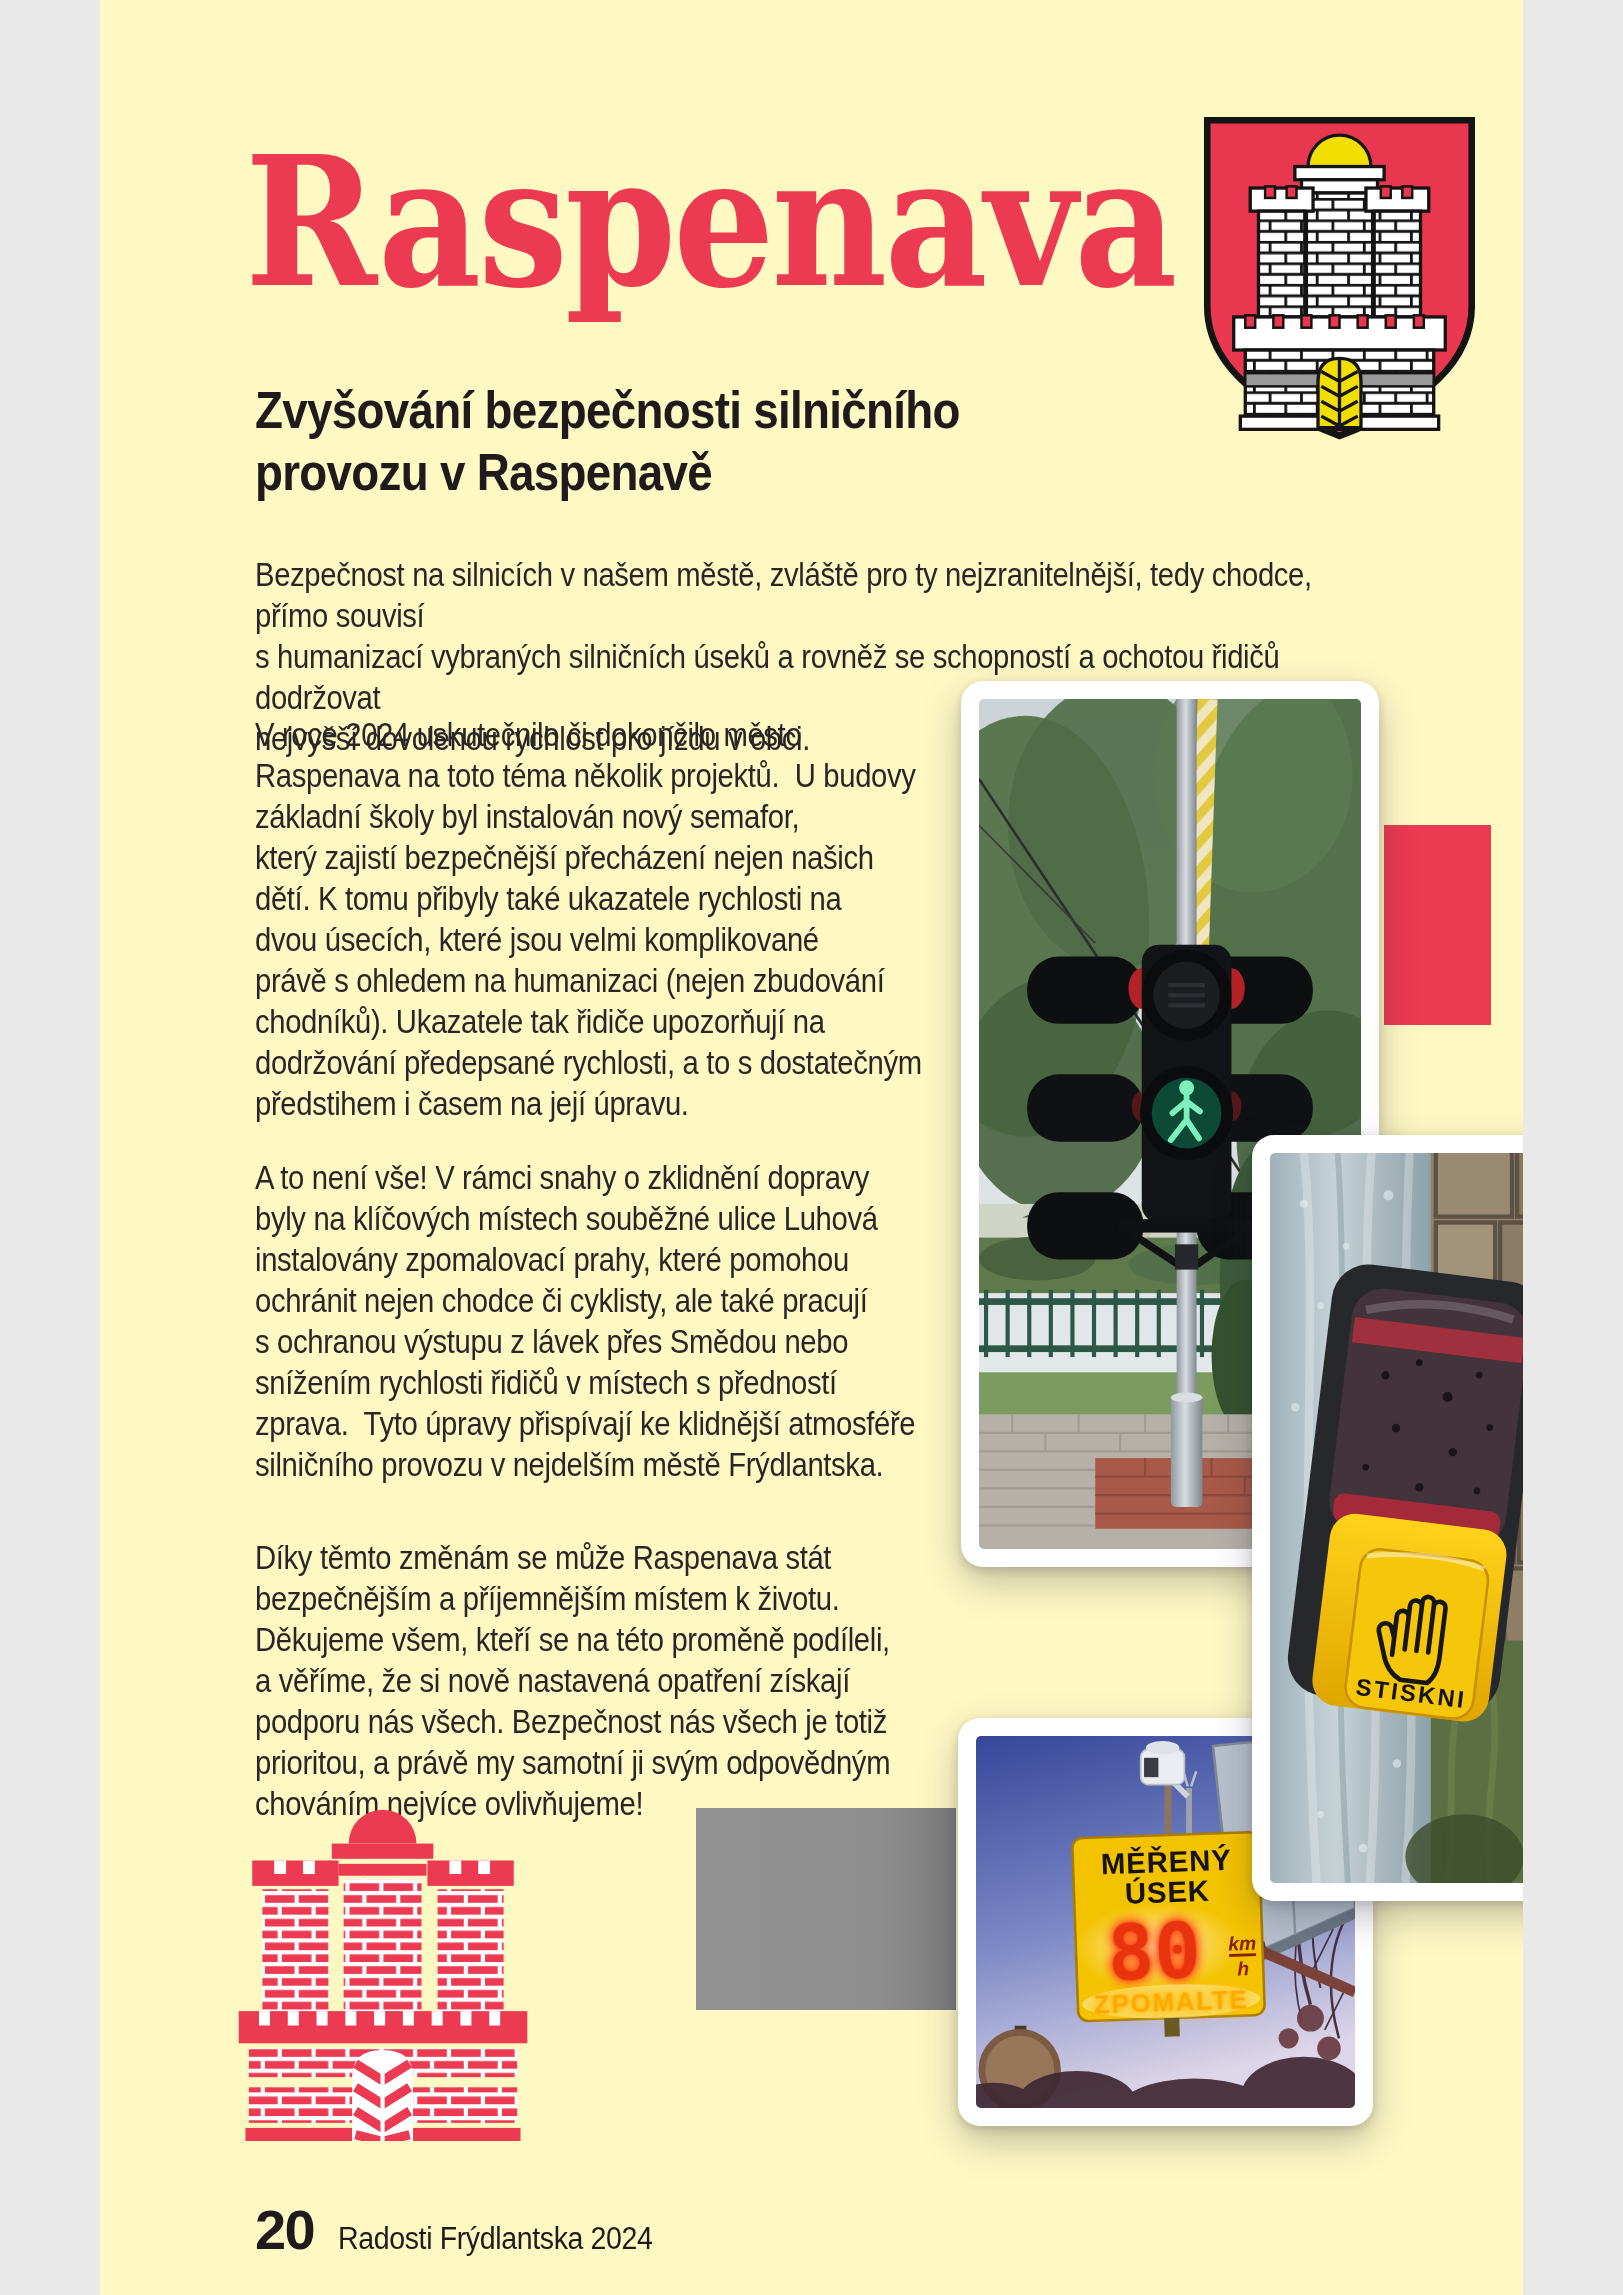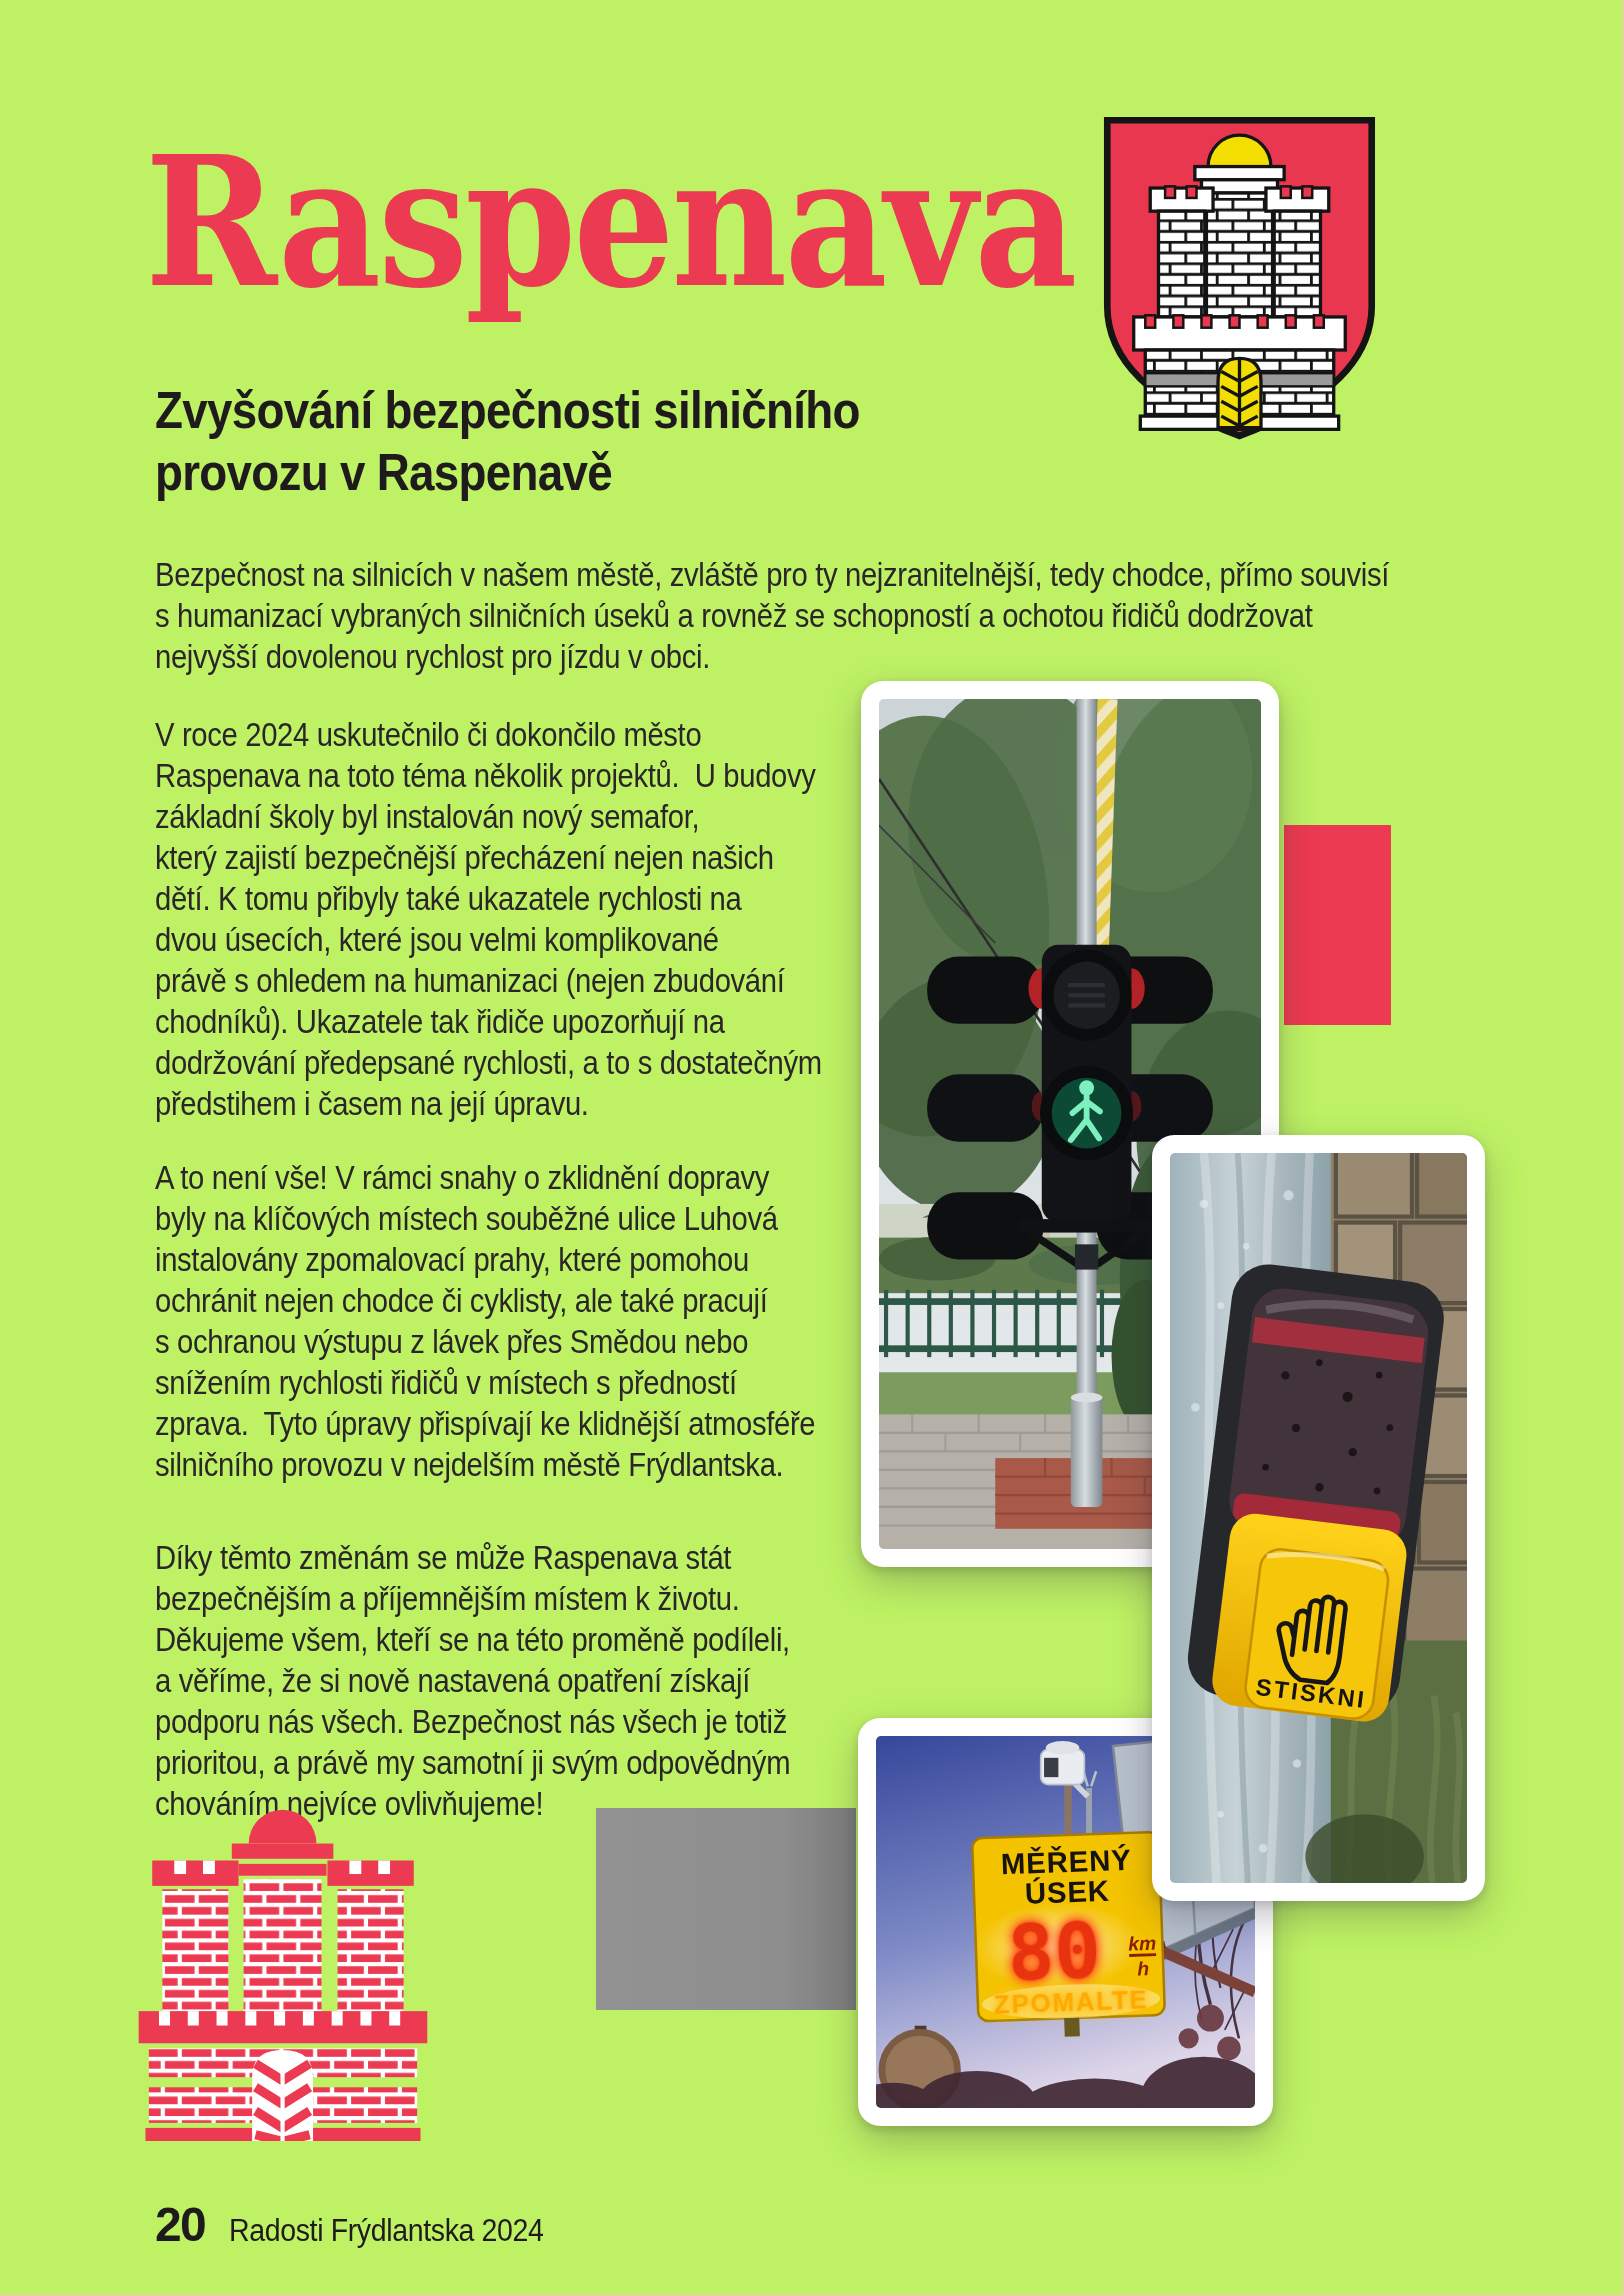--- a/index.html
+++ b/index.html
@@ -1,17 +1,17 @@
 <!DOCTYPE html>
 <html style="font-size:13.5px"><head>
 <meta charset="utf-8">
 <style>
   html,body{margin:0;padding:0;background:#e9e9e9;}
   .page{
-    position:relative;width:1623px;height:2295px;background:#bef264;
+    position:relative;width:1423px;height:2295px;background:#fef9c3;
     font-family:"Liberation Sans",sans-serif;overflow:hidden;margin:0 auto;
   }
   
   .masthead{
     position:absolute;left:145px;top:125px;margin:0;
     font-family:"DejaVu Serif",serif;font-weight:bold;
     font-size:179px;line-height:194px;color:#EC3A52;
     transform:scaleX(.89);transform-origin:0 0;letter-spacing:-3.4px;white-space:nowrap;
   }
   .arms{position:absolute;left:1099px;top:112px;width:281px;height:331px;}
@@ -42,21 +42,21 @@
     box-sizing:border-box;
   }
   .card svg{display:block;width:100%;height:100%;border-radius:5px;}
   .card-traffic{left:861px;top:681px;width:418px;height:886px;z-index:1;}
   .card-speed{left:858px;top:1718px;width:415px;height:408px;z-index:2;}
   .card-button{left:1152px;top:1135px;width:333px;height:766px;z-index:3;}
   
   .castle{position:absolute;left:137px;top:1808px;width:292px;height:333px;}
   
   .footer{position:absolute;left:155px;top:2197px;display:flex;align-items:baseline;gap:24px;color:#1F1B1C;}
-  .footer .num{font-size:48px;font-weight:bold;letter-spacing:-1.7px;}
+  .footer .num{font-size:56px;font-weight:bold;letter-spacing:-1.7px;}
   .footer .lbl{font-size:31px;letter-spacing:-0.4px;transform:scaleX(.92);transform-origin:0 100%;}
   
   .sign-head{font-family:"Liberation Sans",sans-serif;font-weight:bold;fill:#171310;}
   .led{font-family:"DejaVu Sans Mono",monospace;font-weight:bold;fill:#E8330F;
        filter:drop-shadow(0 0 7px #ff5a20) drop-shadow(0 0 2px #ff2a00);}
   .led-amber{font-family:"Liberation Sans",sans-serif;font-weight:bold;fill:#FFA900;
        filter:drop-shadow(0 0 9px #ffc937) drop-shadow(0 0 3px #ffb400);}
   .btn-label{font-family:"Liberation Sans",sans-serif;font-weight:bold;fill:#161412;}
 </style>
 </head>

